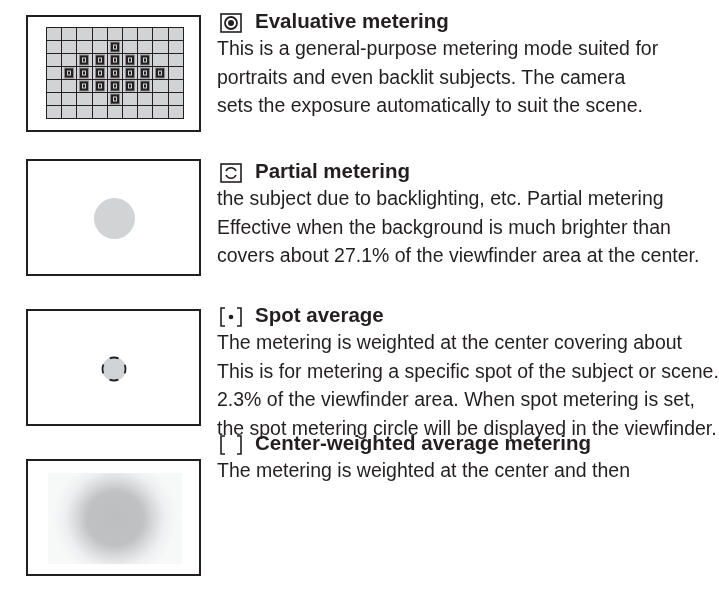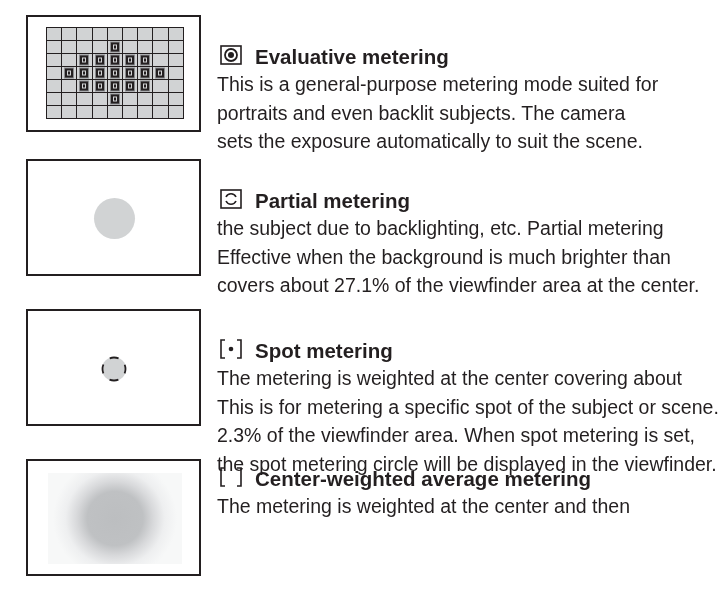--- a/index.html
+++ b/index.html
@@ -3,21 +3,21 @@
 <meta charset="utf-8">
 <style>
   html, body { margin:0; padding:0; background:#ffffff; }
   body { width:719px; height:593px; position:relative; overflow:hidden;
          font-family:"Liberation Sans", sans-serif; color:#231f20; }
   .section { position:absolute; left:0; width:719px; }
   .frame { position:absolute; left:26px; width:175px; height:117px;
            border:2px solid #231f20; box-sizing:border-box; background:#fff; overflow:hidden; }
   .text { position:absolute; left:217px; width:500px; }
   .title { font-weight:bold; font-size:20.5px; line-height:24px; height:24px;
-           display:flex; align-items:flex-start; white-space:nowrap;margin-top:36px; }
+           display:flex; align-items:flex-end; white-space:nowrap; }
   .title .ico { display:inline-block; width:22px; height:20px; margin-right:13px; margin-left:3px; position:relative; }
   .body { font-size:19.5px; line-height:28.5px; margin-top:1px; }
   .body div { white-space:nowrap; }
 
   
   .grid { position:absolute; left:18px; top:10px; display:grid;
           grid-template-columns:repeat(9,15.2px); grid-template-rows:repeat(7,13px);
           border-top:1.5px solid #231f20; border-left:1.5px solid #231f20; }
   .cell { background:#d1d3d4; border-right:1.5px solid #231f20; border-bottom:1.5px solid #231f20;
           box-sizing:border-box; position:relative; }
@@ -156,21 +156,21 @@
       <div>portraits and even backlit subjects. The camera</div>
       <div>sets the exposure automatically to suit the scene.</div>
     </div>
   </div>
 </div>
 
 <div class="section" style="top:0;">
   <div class="frame" style="top:159px;">
     <div class="partial-dot"></div>
   </div>
-  <div class="text" style="top:153px;">
+  <div class="text" style="top:159px;">
     <div class="title">
       <span class="ico">
         <svg width="22" height="20" viewBox="0 0 22 20">
             <rect x="1" y="1" width="20" height="18" fill="none" stroke="#231f20" stroke-width="1.6"></rect>
             <path d="M6 8 A5.5 5.5 0 0 1 16 8" fill="none" stroke="#231f20" stroke-width="1.6"></path>
             <path d="M6 12 A5.5 5.5 0 0 0 16 12" fill="none" stroke="#231f20" stroke-width="1.6"></path>
           </svg>
       </span>
       <span>Partial metering</span>
     </div>
@@ -190,21 +190,21 @@
     </svg>
   </div>
   <div class="text" style="top:303px;">
     <div class="title">
       <span class="ico">
         <svg width="22" height="20" viewBox="0 0 22 20">
             <path d="M5 1 H1 V19 H5 M17 1 H21 V19 H17" fill="none" stroke="#231f20" stroke-width="1.6"></path>
             <circle cx="11" cy="10" r="2.3" fill="#231f20"></circle>
           </svg>
       </span>
-      <span>Spot metering</span>
+      <span>Spot average</span>
     </div>
     <div class="body">
       <div>The metering is weighted at the center covering about</div>
       <div>This is for metering a specific spot of the subject or scene.</div>
       <div>2.3% of the viewfinder area. When spot metering is set,</div>
       <div>the spot metering circle will be displayed in the viewfinder.</div>
     </div>
   </div>
 </div>
 

